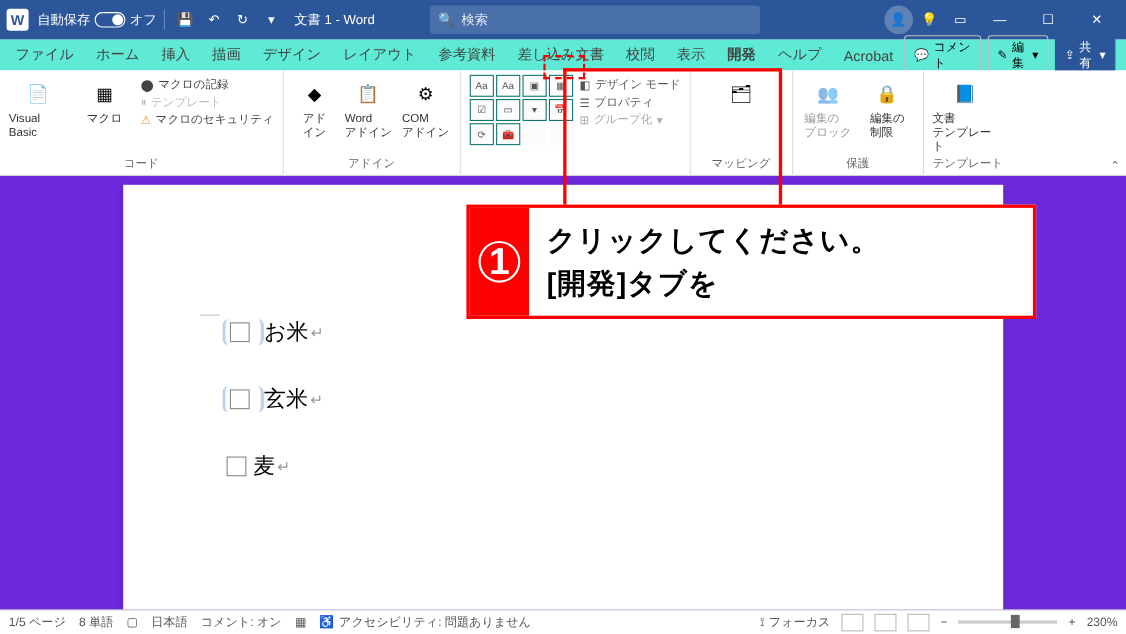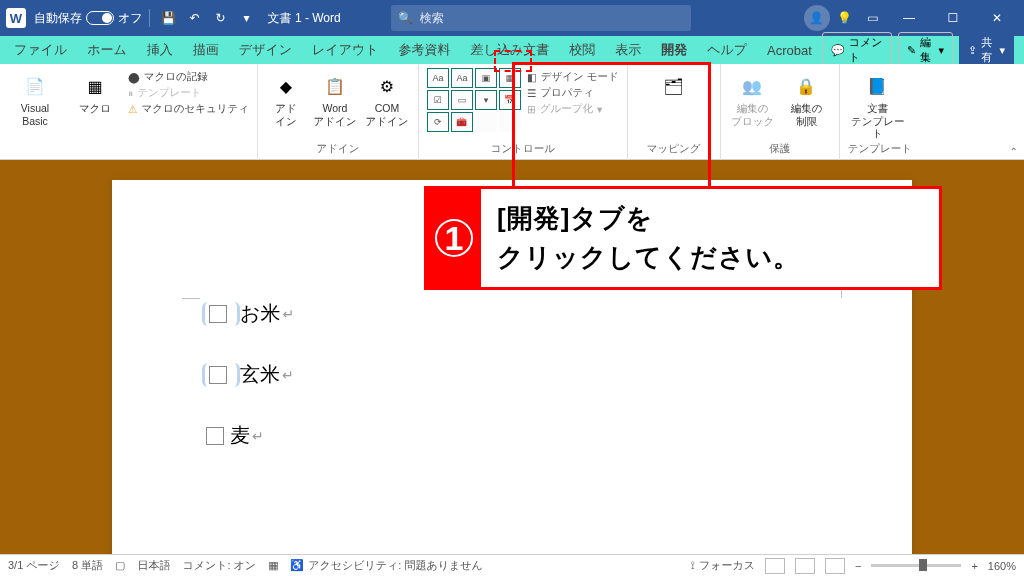--- a/index.html
+++ b/index.html
@@ -28,32 +28,32 @@
 .pill { border: 1px solid #c0c0c0; border-radius: 3px; padding: 2px 8px; font-size: 11px; display: flex; align-items: center; gap: 4px; cursor: pointer; }
 .pill.share { background: #2b579a; color: #fff; border-color: #2b579a; }
 
 
 .ribbon { height: 96px; background: #fff; border-bottom: 1px solid #d0d0d0; display: flex; position: relative; }
 .rgroup { border-right: 1px solid #e0e0e0; padding: 2px 8px 0 8px; display: flex; flex-direction: column; height: 96px; }
 .rgroup-body { flex: 1; display: flex; align-items: flex-start; gap: 6px; padding-top: 2px; }
 .rgroup-label { height: 18px; font-size: 10.5px; color: #666; text-align: center; }
 .big-btn { display: flex; flex-direction: column; align-items: center; justify-content: center; width: 54px; gap: 2px; cursor: pointer; padding-top: 4px; }
 .big-btn .ic { width: 28px; height: 28px; display: flex; align-items: center; justify-content: center; }
-.big-btn .lbl { font-size: 10.5px; text-align: center; line-height: 1.2; color: #333; }
+.big-btn .lbl { font-size: 10.5px; text-align: left; line-height: 1.2; color: #333; }
 .small-list { display: flex; flex-direction: column; gap: 2px; font-size: 10.5px; color: #444; padding-top: 2px; }
 .small-list .row { display: flex; align-items: center; gap: 4px; cursor: pointer; white-space: nowrap; }
 .ctrl-grid { display: grid; grid-template-columns: repeat(4, 22px); grid-template-rows: repeat(3, 20px); gap: 2px; }
 .ctrl-grid .c { border: 1px solid #0f766e; display: flex; align-items: center; justify-content: center; font-size: 9px; color: #555; cursor: pointer; background: #fcfcfc; }
 .ctrl-right { display: flex; flex-direction: column; gap: 2px; font-size: 10.5px; padding-top: 2px; }
 .ctrl-right .row { display: flex; align-items: center; gap: 4px; cursor: pointer; color: #555; white-space: nowrap; }
 .ctrl-right .row.dis { color: #aaa; }
 .collapse-caret { position: absolute; right: 6px; bottom: 2px; font-size: 10px; color: #666; cursor: pointer; }
 
 
-.doc-area { height: calc(576px - 36px - 28px - 96px - 22px); background: #a16207; overflow: hidden; position: relative; padding: 20px 0 0 0; }
+.doc-area { height: calc(576px - 36px - 28px - 96px - 22px); background: #6d28d9; overflow: hidden; position: relative; padding: 8px 0 0 0; }
 .page { width: 800px; min-height: 800px; background: #fff; margin: 0 auto; box-shadow: 0 2px 8px rgba(0,0,0,0.15); position: relative; padding: 120px 90px 40px 90px; }
 .page::before, .page::after { content: ''; position: absolute; width: 18px; height: 18px; border: 1px solid #c0c0c0; border-right: none; border-bottom: none; }
 .page::before { left: 70px; top: 100px; border-left: none; transform: rotate(180deg); }
 .page::after { right: 70px; top: 100px; border-top: none; transform: rotate(180deg); }
 
 .content-line { display: flex; align-items: center; font-size: 20px; font-family: 'MS Mincho','Yu Mincho',serif; margin-bottom: 34px; color: #000; }
 .cc { width: 18px; height: 18px; border: 1px solid #888; margin-right: 6px; display: inline-block; }
 .cc-wrap { display: inline-flex; align-items: center; border-left: 3px solid #bdd4ee; border-right: 3px solid #bdd4ee; border-radius: 6px; padding: 0 4px; height: 24px; }
 .ret { color: #999; font-size: 14px; margin-left: 2px; }
 
@@ -158,20 +158,21 @@
         <div class="row" style="color:#bbb">
             <span>⏸</span>
             <span>テンプレート</span>
           </div>
         <div class="row">
             <span style="color:#e8a33d">⚠</span>
             <span>マクロのセキュリティ</span>
           </div>
       </div>
     </div>
+    <div class="rgroup-label">コード</div>
   </div>
 
   <div class="rgroup">
     <div class="rgroup-body">
       <div class="big-btn" style="width:40px">
         <div class="ic">◆</div>
         <div class="lbl" style="white-space:pre-line">アド
 イン</div>
       </div>
       <div class="big-btn" style="width:46px">
@@ -213,21 +214,20 @@
             <span>☰</span>
             <span>プロパティ</span>
           </div>
         <div class="row dis">
             <span>⊞</span>
             <span>グループ化</span>
             <span>▾</span>
           </div>
       </div>
     </div>
-    <div class="rgroup-label">コントロール</div>
   </div>
 
   <div class="rgroup">
     <div class="rgroup-body">
       <div class="big-btn" style="width:76px">
         <div class="ic">🗂</div>
       </div>
     </div>
     <div class="rgroup-label">マッピング</div>
   </div>
@@ -287,42 +287,42 @@
 </div>
 
 <div class="callout-line"></div>
 <div class="callout-line-h"></div>
 <div class="callout-line-v2"></div>
 <div class="callout">
   <div class="callout-num">
       <span>1</span>
     </div>
   <div class="callout-text">
+    <div>クリックしてください。</div>
     <div>[開発]タブを</div>
-    <div>クリックしてください。</div>
   </div>
 </div>
 
 <div class="statusbar">
-  <div class="sec">3/1 ページ</div>
+  <div class="sec">1/5 ページ</div>
   <div class="sec">8 単語</div>
   <div class="sec">▢</div>
   <div class="sec">日本語</div>
   <div class="sec">コメント: オン</div>
   <div class="sec">▦</div>
   <div class="sec">
       <span>♿</span>
       <span>アクセシビリティ: 問題ありません</span>
     </div>
   <div class="sb-right">
     <div class="sec">
         <span>⟟</span>
         <span>フォーカス</span>
       </div>
     <div class="view-btn"></div>
     <div class="view-btn"></div>
     <div class="view-btn"></div>
     <span>−</span>
     <div class="zoom-slider"></div>
     <span>+</span>
-    <span>160%</span>
+    <span>230%</span>
   </div>
 </div>
 
 </body></html>

